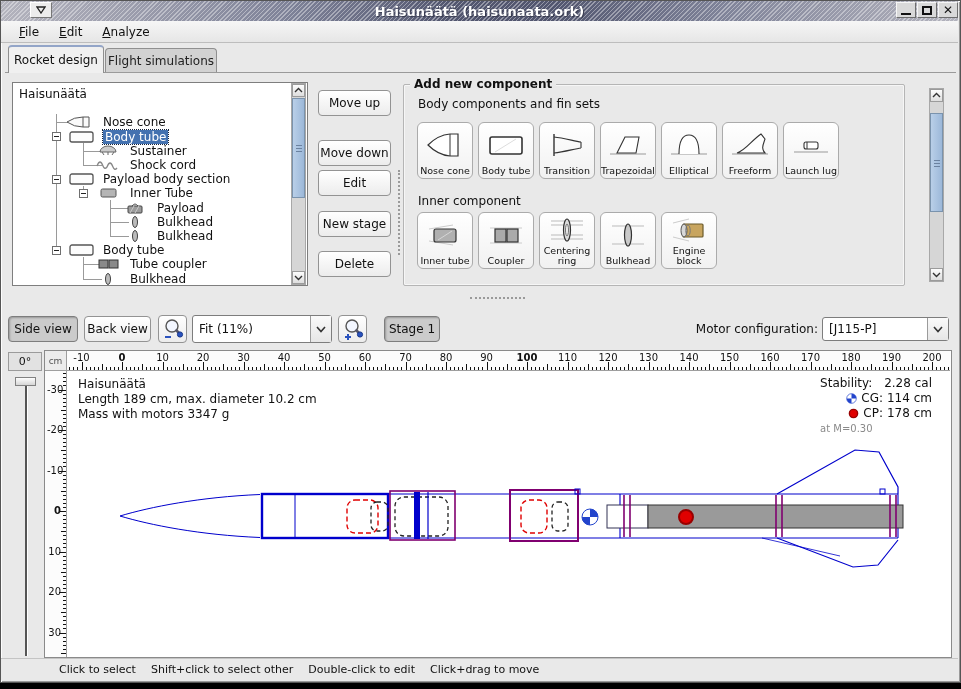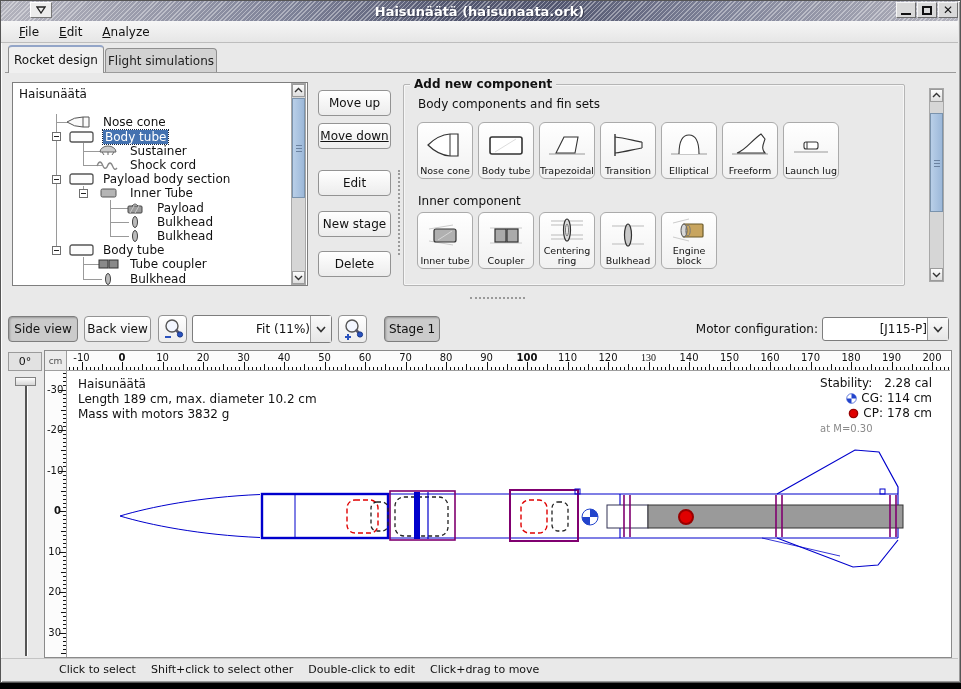--- a/index.html
+++ b/index.html
@@ -64,21 +64,21 @@
   .group-label{position:absolute;left:16px;font-size:12px;}
   .comp-row{position:absolute;left:14px;display:flex;gap:5px;}
   .comp-btn{width:56px;height:57px;background:linear-gradient(#ffffff,#f1f1f1);border:1px solid #ababab;
       border-radius:6px;box-sizing:border-box;display:flex;flex-direction:column;align-items:center;justify-content:flex-end;padding-bottom:2px;}
   .comp-btn .ic{flex:1;display:flex;align-items:center;justify-content:center;width:100%;}
   .comp-btn .lbl{font-size:9.5px;line-height:10px;text-align:center;white-space:pre-line;}
   .dotted-v{border-left:2px dotted #9a9a9a;width:0;}
   .dotted-h{border-top:2px dotted #9a9a9a;height:0;}
   
   .combo{background:#fff;border:1px solid #7d7d7d;border-radius:3px;display:flex;align-items:center;box-sizing:border-box;}
-  .combo .val{flex:1;padding-left:6px;white-space:nowrap;overflow:hidden;text-align:right;}
+  .combo .val{flex:1;padding-left:6px;white-space:nowrap;overflow:hidden;}
   .combo .dd{width:20px;align-self:stretch;border-left:1px solid #9b9b9b;background:linear-gradient(#fafafa,#e6e6e6);
       display:flex;align-items:center;justify-content:center;}
   
   #scrollpane{left:44px;top:350px;width:908px;height:308px;border:1px solid #8a8a8a;background:#fff;box-sizing:border-box;}
   #corner{left:45px;top:351px;width:22px;height:20px;background:#ececec;border-right:1px solid #9e9e9e;border-bottom:1px solid #9e9e9e;
       box-sizing:border-box;font-size:9px;color:#555;display:flex;align-items:center;justify-content:center;}
   #hruler{left:67px;top:351px;width:883px;height:20px;background:#fcfcfc;border-bottom:1px solid #9e9e9e;box-sizing:border-box;overflow:hidden;}
   #vruler{left:45px;top:371px;width:22px;height:286px;background:#fcfcfc;border-right:1px solid #9e9e9e;box-sizing:border-box;overflow:hidden;}
   #canvas{left:67px;top:371px;width:883px;height:286px;background:#fff;overflow:hidden;}
   .htick{position:absolute;bottom:0;width:1px;background:#111;}
@@ -247,21 +247,21 @@
   </div>
   <div class="sb-btn" style="bottom:0;">
     <svg width="9" height="7">
         <path d="M1,2 L4.5,5.5 L8,2" fill="none" stroke="#333" stroke-width="1.4"></path>
       </svg>
     </div>
 </div>
 
 <div id="action-buttons">
     <div class="btn action-btn" style="top: 90px;">Move up</div>
-    <div class="btn action-btn" style="top: 123px; text-decoration: underline;">Move down</div>
+    <div class="btn action-btn" style="top: 140px;">Move down</div>
     <div class="btn action-btn" style="top: 170px;">Edit</div>
     <div class="btn action-btn" style="top: 211px;">New stage</div>
     <div class="btn action-btn" style="top: 251px;">Delete</div>
   </div>
 
 <div class="abs dotted-v" style="left:398px;top:170px;height:85px;"></div>
 
 <div id="groupbox" class="abs"></div>
 <div id="group-title" class="abs">Add new component</div>
 <div class="abs group-label" style="left:418px;top:97px;">Body components and fin sets</div>
@@ -280,34 +280,34 @@
         <svg width="40" height="30" viewBox="0 0 40 30">
           <rect x="4" y="7" width="32" height="17" rx="2" fill="#fff" stroke="#333" stroke-width="1.6"></rect>
           <line x1="9" y1="22" x2="30" y2="9" stroke="#ddd"></line>
         </svg>
       </div>
       <div class="lbl">Body tube</div>
     </div>
     <div class="comp-btn">
       <div class="ic">
         <svg width="40" height="30" viewBox="0 0 40 30">
+          <line x1="7" y1="4" x2="7" y2="26" stroke="#333" stroke-width="1.4"></line>
+          <path d="M7,7 C17,8 27,11 34,12 M7,23 C17,22 27,19 34,18 M34,12 L34,18" fill="none" stroke="#333" stroke-width="1.1"></path>
+        </svg>
+      </div>
+      <div class="lbl">Transition</div>
+    </div>
+    <div class="comp-btn">
+      <div class="ic">
+        <svg width="40" height="30" viewBox="0 0 40 30">
           <line x1="2" y1="24" x2="38" y2="24" stroke="#999"></line>
           <path d="M9,23 L17,7 L31,7 L28,23 Z" fill="#fff" stroke="#333" stroke-width="1.1"></path>
         </svg>
       </div>
       <div class="lbl">Trapezoidal</div>
-    </div>
-    <div class="comp-btn">
-      <div class="ic">
-        <svg width="40" height="30" viewBox="0 0 40 30">
-          <line x1="7" y1="4" x2="7" y2="26" stroke="#333" stroke-width="1.4"></line>
-          <path d="M7,7 C17,8 27,11 34,12 M7,23 C17,22 27,19 34,18 M34,12 L34,18" fill="none" stroke="#333" stroke-width="1.1"></path>
-        </svg>
-      </div>
-      <div class="lbl">Transition</div>
     </div>
     <div class="comp-btn">
       <div class="ic">
         <svg width="40" height="30" viewBox="0 0 40 30">
           <line x1="2" y1="24" x2="38" y2="24" stroke="#999"></line>
           <path d="M10,24 Q10,5 20,5 Q30,5 30,24" fill="#fff" stroke="#333" stroke-width="1.1"></path>
         </svg>
       </div>
       <div class="lbl">Elliptical</div>
     </div>
@@ -602,21 +602,21 @@
     <div class="htick" style="left: 545.05px; height: 3.5px;"></div>
     <div class="htick" style="left: 549.1px; height: 3.5px;"></div>
     <div class="htick" style="left: 553.15px; height: 3.5px;"></div>
     <div class="htick" style="left: 557.2px; height: 3.5px;"></div>
     <div class="htick" style="left: 561.25px; height: 6px;"></div>
     <div class="htick" style="left: 565.3px; height: 3.5px;"></div>
     <div class="htick" style="left: 569.35px; height: 3.5px;"></div>
     <div class="htick" style="left: 573.4px; height: 3.5px;"></div>
     <div class="htick" style="left: 577.45px; height: 3.5px;"></div>
     <div class="htick" style="left: 581.5px; height: 8px;"></div>
-    <div class="hlab" style="left: 581.5px; font-family: Liberation Serif, serif;">130</div>
+    <div class="hlab" style="left: 581.5px;">130</div>
     <div class="htick" style="left: 585.55px; height: 3.5px;"></div>
     <div class="htick" style="left: 589.6px; height: 3.5px;"></div>
     <div class="htick" style="left: 593.65px; height: 3.5px;"></div>
     <div class="htick" style="left: 597.7px; height: 3.5px;"></div>
     <div class="htick" style="left: 601.75px; height: 6px;"></div>
     <div class="htick" style="left: 605.8px; height: 3.5px;"></div>
     <div class="htick" style="left: 609.85px; height: 3.5px;"></div>
     <div class="htick" style="left: 613.9px; height: 3.5px;"></div>
     <div class="htick" style="left: 617.95px; height: 3.5px;"></div>
     <div class="htick" style="left: 622px; height: 8px;"></div>
@@ -827,21 +827,21 @@
       <path d="M590,517 L590,509 A8,8 0 0 1 598,517 Z" fill="#2244cc"></path>
       <path d="M590,517 L590,525 A8,8 0 0 1 582,517 Z" fill="#2244cc"></path>
     </g>
 
     <circle cx="686" cy="517" r="7" fill="#e00000" stroke="#990000" stroke-width="2"></circle>
   </svg>
 
   <div id="rocket-info" class="abs" style="left:11px;top:6px;">
     <div>Haisunäätä</div>
     <div>Length 189 cm, max. diameter 10.2 cm</div>
-    <div>Mass with motors 3832 g</div>
+    <div>Mass with motors 3347 g</div>
   </div>
 
   <div id="stability" class="abs" style="top:5px;">
     <div class="row"><span>Stability:</span>&nbsp;<span>2.28 cal</span></div>
     <div class="row">
       <svg width="11" height="11" viewBox="0 0 16 16">
         <circle cx="8" cy="8" r="7" fill="#fff" stroke="#2244cc"></circle>
         <path d="M8,8 L8,1 A7,7 0 0 1 15,8 Z" fill="#2244cc"></path>
         <path d="M8,8 L8,15 A7,7 0 0 1 1,8 Z" fill="#2244cc"></path>
       </svg>

